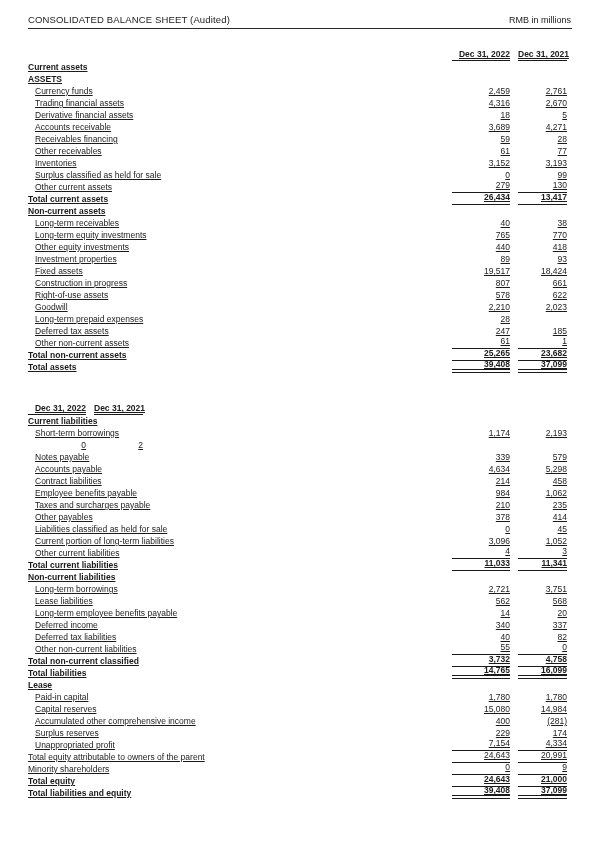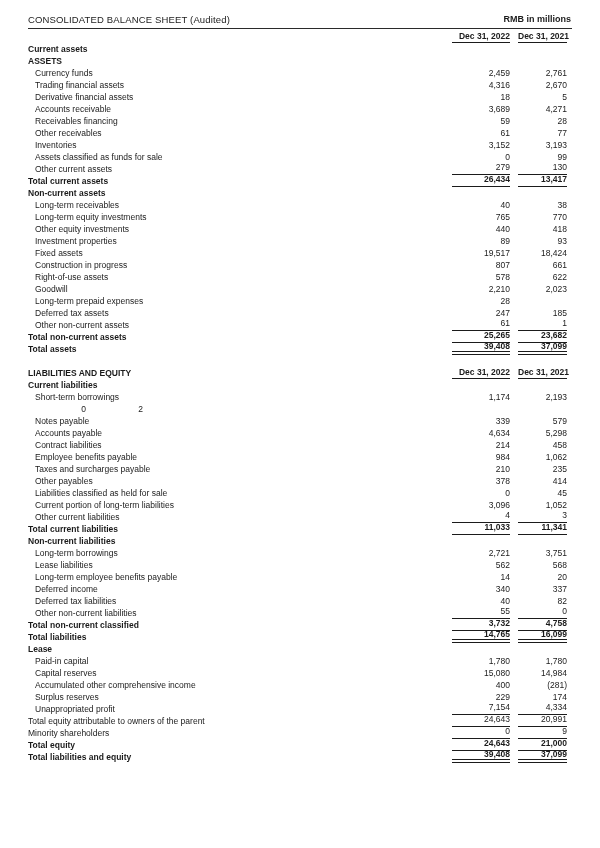--- a/index.html
+++ b/index.html
@@ -14,35 +14,35 @@
     box-sizing: border-box;
     padding: 14px 28px 0 28px;
     font-family: "Liberation Sans", "DejaVu Sans", sans-serif;
     color: #1b1b1b;
     position: relative;
     overflow: hidden;
   }
   .doc-header {
     display: flex;
     justify-content: space-between;
-    align-items: flex-start;
+    align-items: center;
     border-bottom: 1.6px solid #2a2a2a;
     padding-bottom: 3px;
   }
   .doc-title {
     font-size: 9.5px;
     font-weight: 400;
     letter-spacing: 0.15px;
   }
   .unit-note {
     font-size: 9px;
-    font-weight: 700;
+    font-weight: 400;
     padding-right: 1px;
   }
-  .fin-table { margin-top: 2px; }
+  .fin-table { margin-top: 20px; text-decoration: underline; }
   .table-gap { height: 10px; }
 
   .row {
     display: flex;
     align-items: stretch;
     height: 12px;
     font-size: 8.5px;
   }
   .row.bold { font-weight: 700; }
   .label {
@@ -136,21 +136,21 @@
         <div class="label indent">Other receivables</div>
         <div class="cell c1">61</div>
         <div class="cell c2">77</div>
       </div>
       <div class="row">
         <div class="label indent">Inventories</div>
         <div class="cell c1">3,152</div>
         <div class="cell c2">3,193</div>
       </div>
       <div class="row">
-        <div class="label indent">Assets classified as funds for sale</div>
+        <div class="label indent">Surplus classified as held for sale</div>
         <div class="cell c1">0</div>
         <div class="cell c2">99</div>
       </div>
       <div class="row rule-s">
         <div class="label indent">Other current assets</div>
         <div class="cell c1">279</div>
         <div class="cell c2">130</div>
       </div>
       <div class="row bold rule-s">
         <div class="label">Total current assets</div>
@@ -226,21 +226,20 @@
         <div class="label">Total assets</div>
         <div class="cell c1">39,408</div>
         <div class="cell c2">37,099</div>
       </div>
     </div>
 
   <div class="table-gap"></div>
 
   <div class="fin-table">
       <div class="row bold headers">
-        <div class="label">LIABILITIES AND EQUITY</div>
         <div class="cell c1">Dec 31, 2022</div>
         <div class="cell c2">Dec 31, 2021</div>
       </div>
       <div class="row bold">
         <div class="label">Current liabilities</div>
         <div class="cell c1" style="border-bottom: none;"></div>
         <div class="cell c2" style="border-bottom: none;"></div>
       </div>
       <div class="row">
         <div class="label indent">Short-term borrowings</div>

